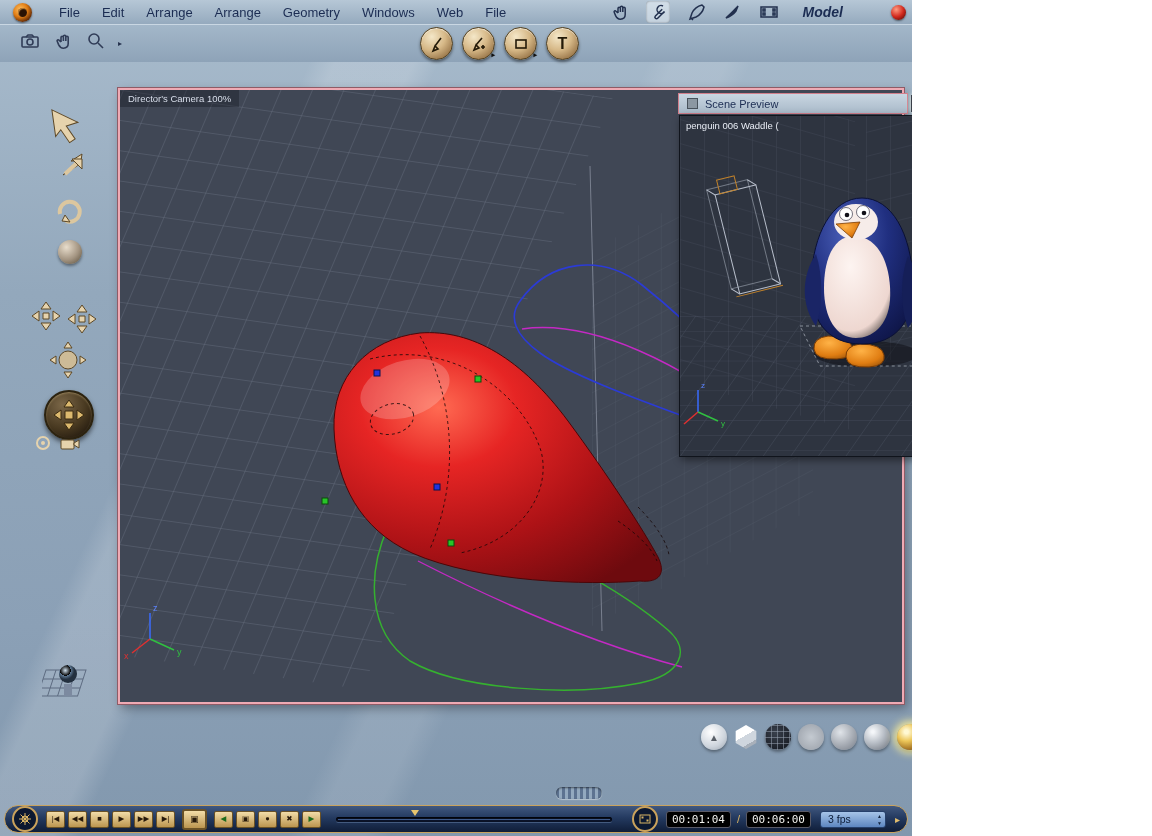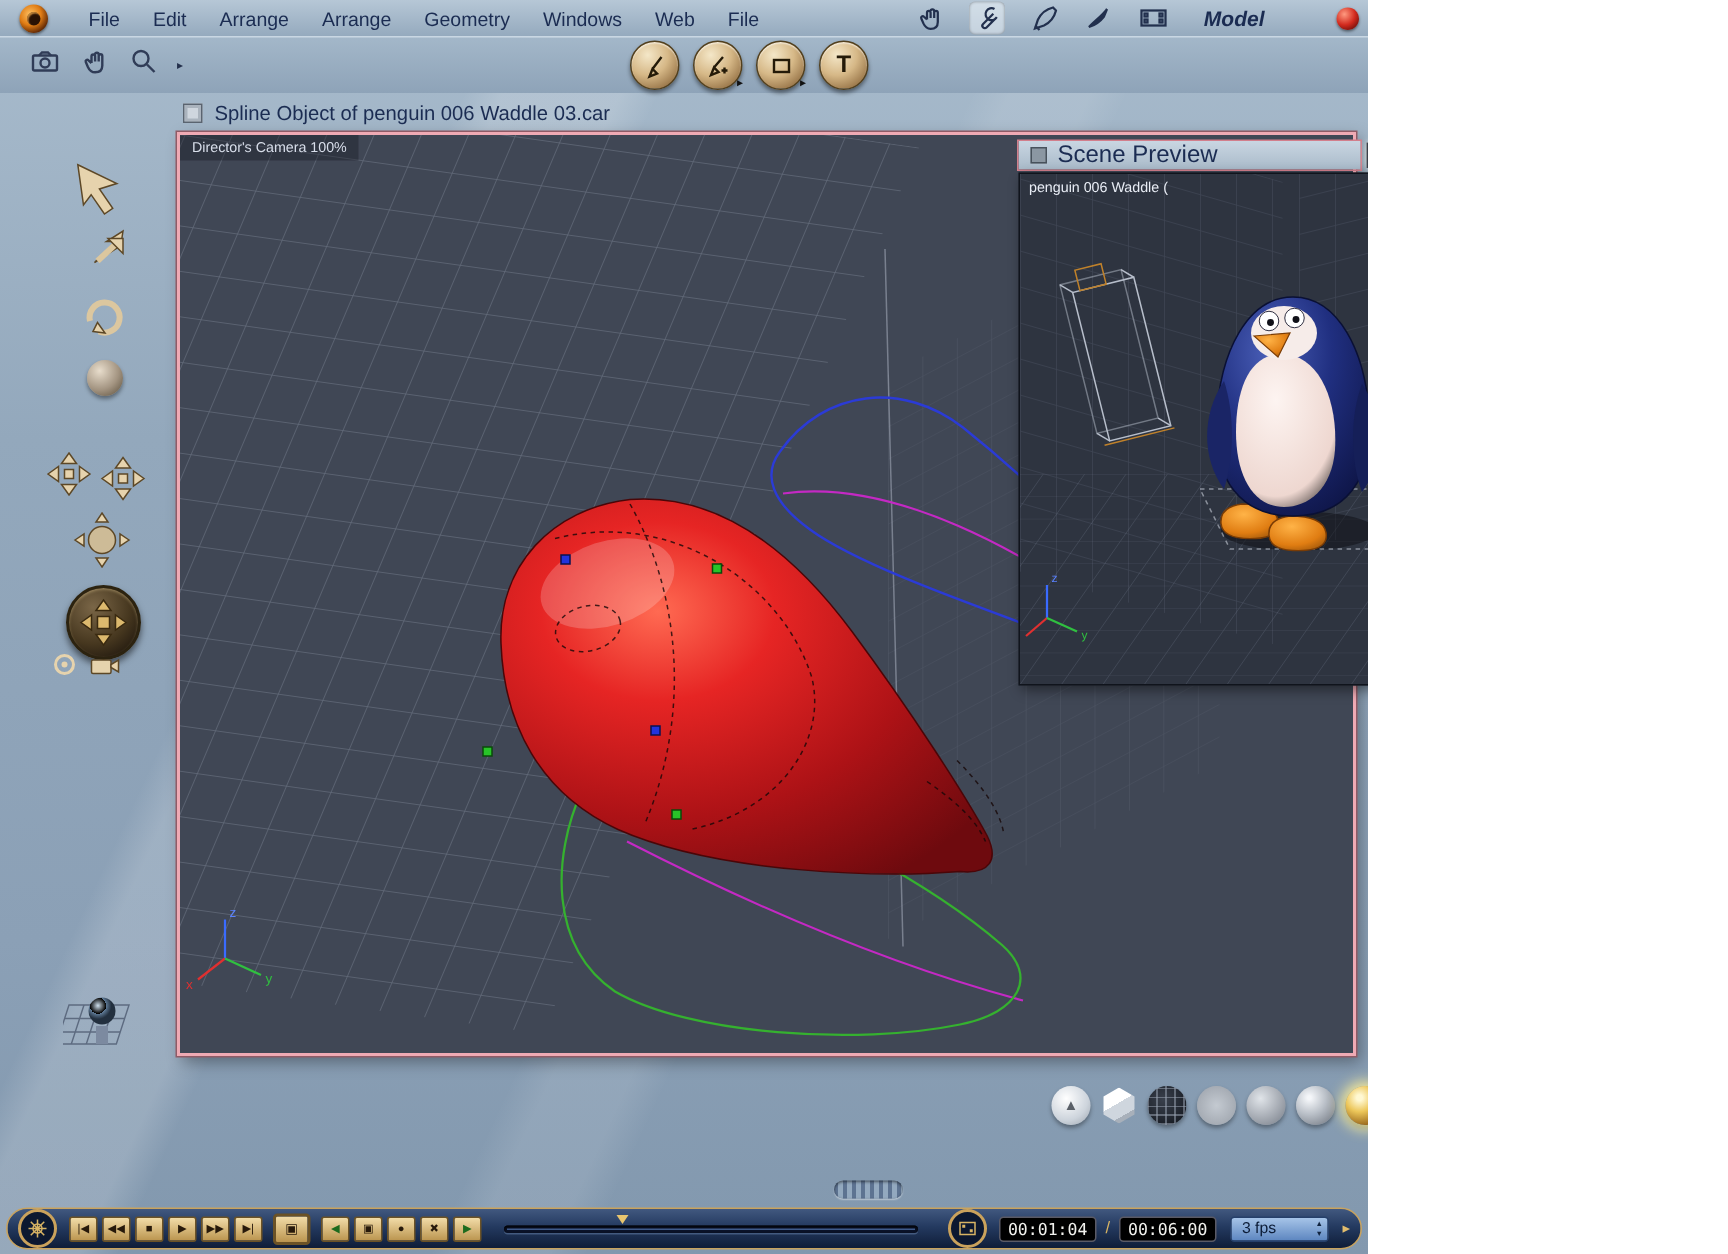--- a/index.html
+++ b/index.html
@@ -53,21 +53,21 @@
   .ltool svg .tanline{stroke:#dcc79f;stroke-width:4;fill:none;}
   .sphere-sm{border-radius:50%;background:radial-gradient(circle at 35% 30%,#e8ddcc,#a39481 55%,#5e523f 95%);
     box-shadow:0 2px 3px rgba(0,0,0,.4);}
   .bignav{border-radius:50%;background:radial-gradient(circle at 35% 28%,#7a6647,#46371f 55%,#17100a 95%);
     border:2px solid #2c2310;box-shadow:0 3px 5px rgba(0,0,0,.55),inset 0 1px 2px rgba(255,230,170,.35);
     display:flex;align-items:center;justify-content:center;}
   
   .scene-window{position:absolute;left:678px;top:93px;width:362px;height:363px;z-index:6;}
   .sp-titlebar{position:absolute;left:0;top:0;width:230px;height:21px;display:flex;align-items:center;gap:7px;
     padding:0 8px;background:linear-gradient(#c9d6e2,#a9bac9);border:1px solid #d27f8c;
-    color:#1b2c52;font-size:16px;box-sizing:border-box;}
+    color:#1b2c52;font-size:11px;box-sizing:border-box;}
   .sp-icon{width:9px;height:9px;background:#8b97a2;border:1px solid #48525c;}
   .sp-viewport{position:absolute;left:1px;top:22px;width:359px;height:340px;background:#2e3440;
     border:1px solid #10141c;box-shadow:2px 3px 8px rgba(0,0,0,.45);}
   .sp-label{position:absolute;top:4px;left:6px;font-size:9.5px;color:#e9edf5;z-index:2;}
   .sp-resize{position:absolute;right:-7px;bottom:-7px;width:15px;height:15px;border-radius:50%;
     background:radial-gradient(circle at 35% 30%,#dfe6ee,#96a4b4 55%,#55616f);box-shadow:0 1px 3px rgba(0,0,0,.5);}
   .maximize-btn{position:absolute;left:911px;top:95px;width:15px;height:15px;background:#fbfbf3;
     border:1px solid #3a3f49;box-shadow:0 0 5px rgba(255,255,240,.9);z-index:7;}
   .shade-btn{position:absolute;left:913px;top:114px;width:10px;height:8px;background:#7d8896;
     border:1px solid #3a3f49;z-index:7;}
@@ -218,24 +218,20 @@
       <div class="roundbtn">
         <svg width="18" height="18" viewBox="0 0 18 18">
             <rect x="4" y="5" width="10" height="8"></rect>
           </svg>
         <span class="fly">▸</span>
       </div>
       <div class="roundbtn">T</div>
     </div>
   </div>
 
-  <div class="doc-title">
-    <span class="doc-icon"></span>
-    <span>Spline Object of penguin 006 Waddle 03.car</span>
-  </div>
 
   <div class="viewport">
     <div class="cam-label">Director's Camera 100%</div>
     <svg class="vp-svg" viewBox="0 0 782 610">
       <defs>
         <pattern id="g1" width="30" height="30" patternUnits="userSpaceOnUse">
           <path d="M30 0H0v30" fill="none" stroke="rgba(165,175,192,0.40)" stroke-width="1"></path>
         </pattern>
         <pattern id="g2" width="27" height="27" patternUnits="userSpaceOnUse">
           <path d="M27 0H0v27" fill="none" stroke="rgba(150,160,178,0.30)" stroke-width="1"></path>

